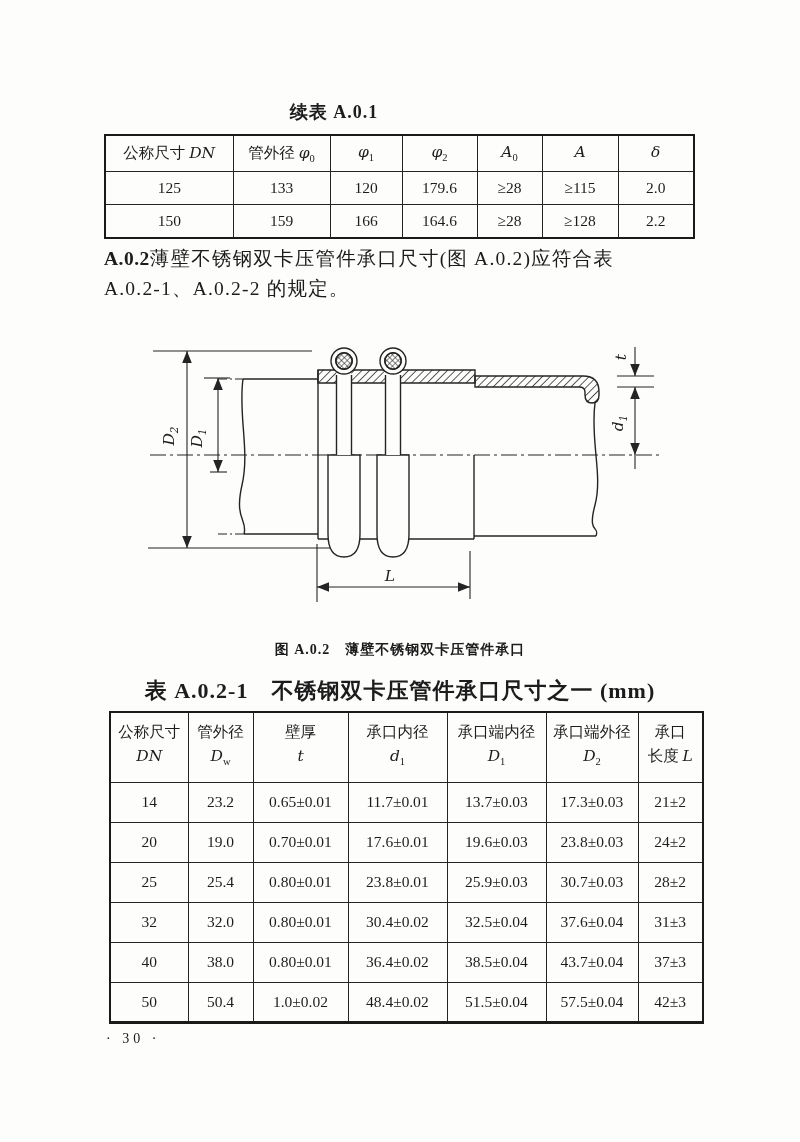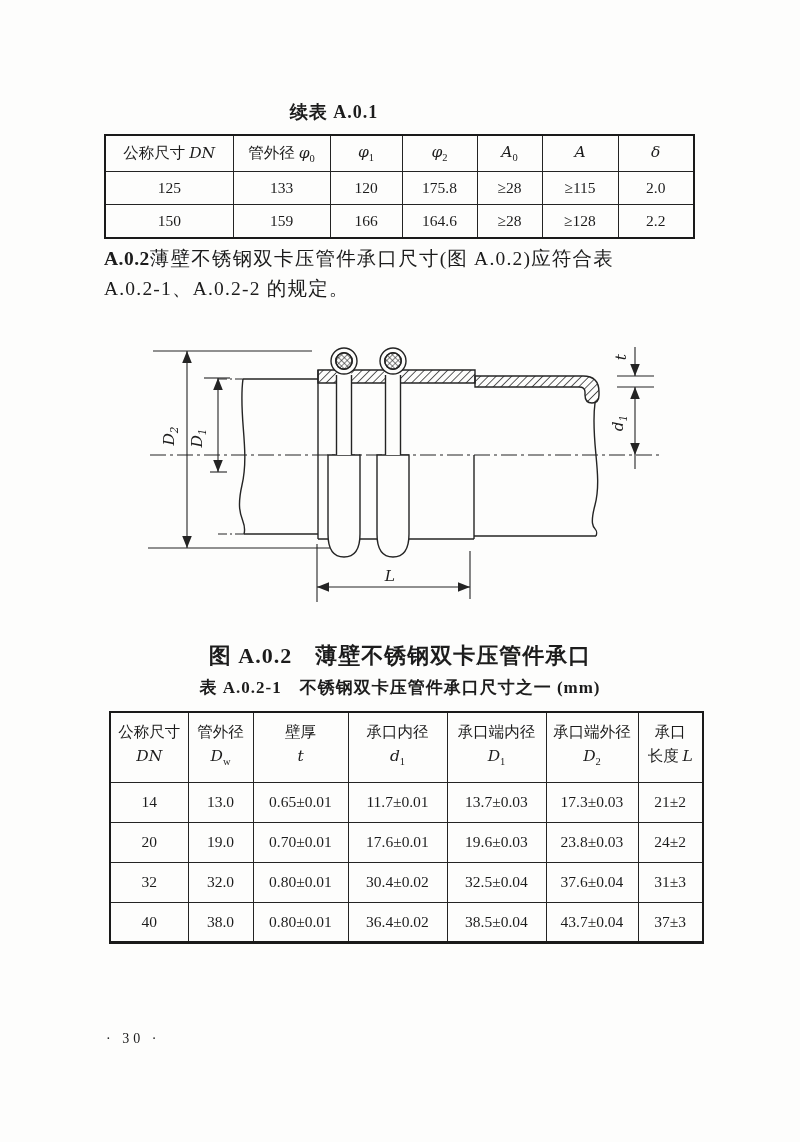--- a/index.html
+++ b/index.html
@@ -6,23 +6,23 @@
   body{background:#e8e8e8;}
   .page{
     position:relative;width:800px;height:1142px;margin:0 auto;
     background:#fdfdfc;color:#1c1c1c;overflow:hidden;
     font-family:"Liberation Serif","DejaVu Serif",serif;
   }
   
   .t1-title{position:absolute;top:100px;left:0;width:668px;text-align:center;
     font-size:18px;font-weight:bold;letter-spacing:1px;}
   .figcap{position:absolute;top:641px;left:0;width:800px;text-align:center;
+    font-size:14px;font-weight:bold;letter-spacing:1px;}
+  .tabcap{position:absolute;top:676px;left:0;width:800px;text-align:center;
     font-size:22px;font-weight:bold;letter-spacing:1px;}
-  .tabcap{position:absolute;top:676px;left:0;width:800px;text-align:center;
-    font-size:17px;font-weight:bold;letter-spacing:1px;}
   
   .clause{position:absolute;left:104px;top:244px;width:606px;
     font-size:19.5px;line-height:30px;letter-spacing:1.2px;}
   .clause b{letter-spacing:0.5px;}
   
   table{border-collapse:collapse;table-layout:fixed;background:#fdfdfc;}
   th,td{border:1.6px solid #242424;text-align:center;vertical-align:middle;
     font-weight:normal;font-size:15.5px;padding:0;overflow:hidden;}
   .t1{position:absolute;left:104px;top:134px;width:589px;border:2.4px solid #1a1a1a;}
   .t1 tr.hd{height:36px;} .t1 tr.r1{height:33px;margin-top:32px;} .t1 tr.r2{height:34px;margin-top:32px;}
@@ -63,21 +63,21 @@
       <th><span></span><i class="sym">φ</i><sub>1</sub></th>
       <th><span></span><i class="sym">φ</i><sub>2</sub></th>
       <th><span></span><i class="sym">A</i><sub>0</sub></th>
       <th><span></span><i class="sym">A</i><sub></sub></th>
       <th><span></span><i class="sym">δ</i><sub></sub></th>
     </tr>
     <tr class="r1">
       <td>125</td>
       <td>133</td>
       <td>120</td>
-      <td>175.8</td>
+      <td>179.6</td>
       <td>≥28</td>
       <td>≥115</td>
       <td>2.0</td>
     </tr>
     <tr class="r2">
       <td>150</td>
       <td>159</td>
       <td>166</td>
       <td>164.6</td>
       <td>≥28</td>
@@ -234,52 +234,70 @@
           </th>
       <th>
             <div class="hline">承口</div>
             <div class="hline"><span>长度 </span><i class="sym">L</i><sub></sub></div>
           </th>
     </tr>
     </thead>
     <tbody>
     <tr>
       <td>14</td>
-      <td>13.0</td>
+      <td>23.2</td>
       <td>0.65±0.01</td>
       <td>11.7±0.01</td>
       <td>13.7±0.03</td>
       <td>17.3±0.03</td>
       <td>21±2</td>
     </tr>
     <tr>
       <td>20</td>
       <td>19.0</td>
       <td>0.70±0.01</td>
       <td>17.6±0.01</td>
       <td>19.6±0.03</td>
       <td>23.8±0.03</td>
       <td>24±2</td>
     </tr>
     <tr>
+      <td>25</td>
+      <td>25.4</td>
+      <td>0.80±0.01</td>
+      <td>23.8±0.01</td>
+      <td>25.9±0.03</td>
+      <td>30.7±0.03</td>
+      <td>28±2</td>
+    </tr>
+    <tr>
       <td>32</td>
       <td>32.0</td>
       <td>0.80±0.01</td>
       <td>30.4±0.02</td>
       <td>32.5±0.04</td>
       <td>37.6±0.04</td>
       <td>31±3</td>
     </tr>
     <tr>
       <td>40</td>
       <td>38.0</td>
       <td>0.80±0.01</td>
       <td>36.4±0.02</td>
       <td>38.5±0.04</td>
       <td>43.7±0.04</td>
       <td>37±3</td>
     </tr>
+    <tr>
+      <td>50</td>
+      <td>50.4</td>
+      <td>1.0±0.02</td>
+      <td>48.4±0.02</td>
+      <td>51.5±0.04</td>
+      <td>57.5±0.04</td>
+      <td>42±3</td>
+    </tr>
     </tbody>
   </table>
 
   <div class="pagenum">· 30 ·</div>
 
 </div>
 
 </body></html>

